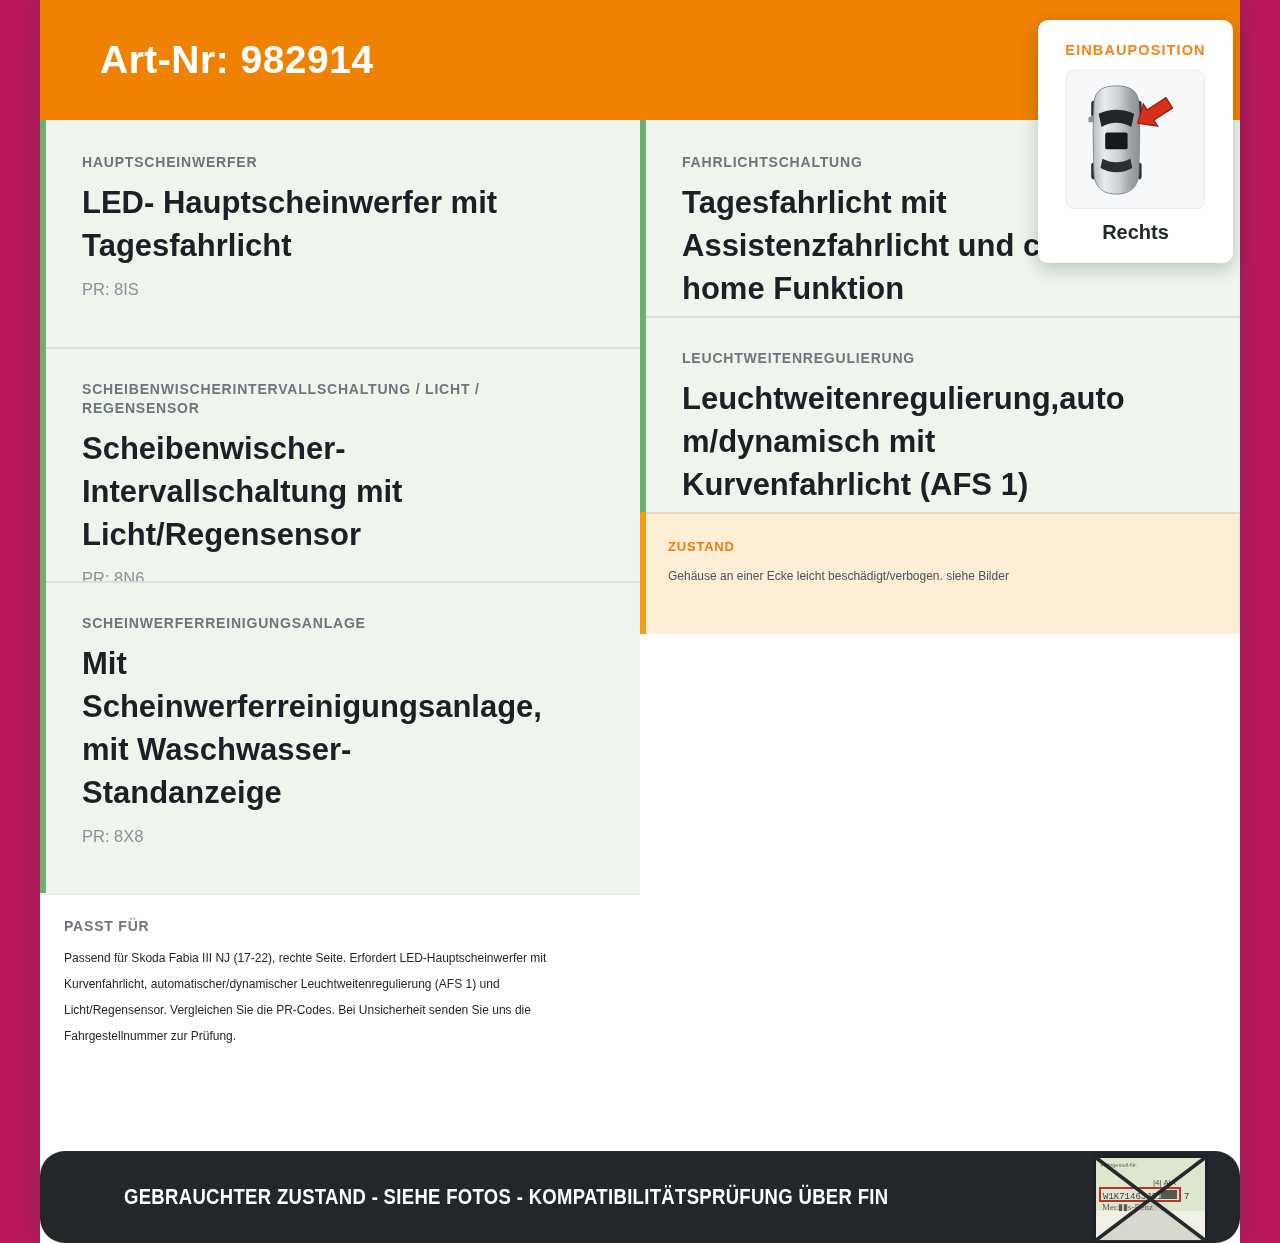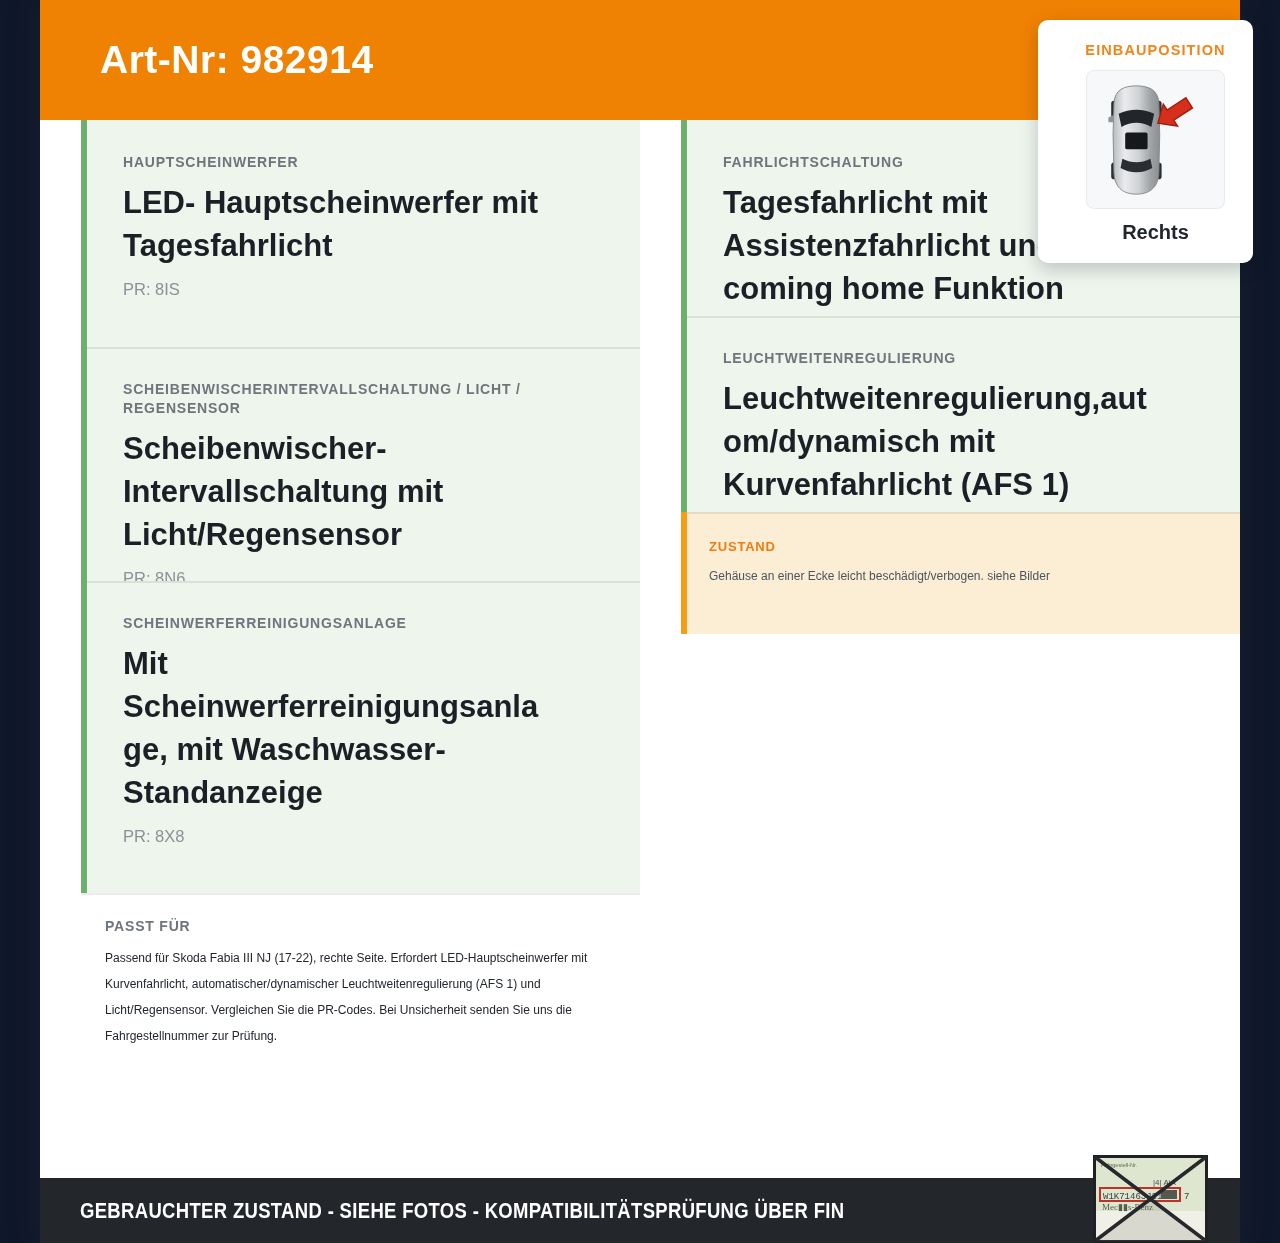--- a/index.html
+++ b/index.html
@@ -1,52 +1,52 @@
 <!DOCTYPE html>
 <html><head>
 <meta charset="utf-8">
 <style>
   html,body{margin:0;padding:0;background:#ffffff;font-family:"Liberation Sans",sans-serif;}
-  .frame{position:relative;width:1280px;height:1243px;overflow:hidden;background:#0f172a;}
+  .frame{position:relative;width:1280px;height:1243px;overflow:hidden;background:#be185d;}
   .container{position:absolute;left:40px;top:0;width:1200px;height:1243px;background:#ffffff;
              box-shadow:0 0 30px rgba(45,52,60,.32);}
   
   .topbar{position:absolute;left:0;top:0;width:1200px;height:120px;background:#EF8203;
           display:flex;align-items:center;}
   .topbar h1{margin:0 0 0 60px;font-size:39px;font-weight:700;color:#ffffff;letter-spacing:.5px;}
   
   .col{position:absolute;top:120px;width:600px;}
   .col-left{left:0;}
   .col-right{left:600px;}
-  .card{box-sizing:border-box;overflow:hidden;margin-left:41px;}
+  .card{box-sizing:border-box;overflow:hidden;}
   .card.green{background:#EDF5EC;border-left:6px solid #6DB06D;padding:33px 90px 0 36px;}
   .col .card + .card{box-shadow:inset 0 2px 0 rgba(27,32,38,.09);}
   .h227{height:227px}.h282{height:234px}.h312{height:312px}
   .h264{height:196px}.h122{height:122px}.h217{height:217px}
   .label{font-size:14px;font-weight:700;color:#6E757D;letter-spacing:.8px;line-height:19px;}
   .title{margin:9px 0 13px;font-size:31px;line-height:43px;font-weight:700;color:#1B2026;
          overflow-wrap:break-word;word-break:break-word;}
   .pr{font-size:16.5px;color:#8A9199;}
   
   .card.plain{background:#ffffff;padding:24px 52px 0 24px;}
   .body-text{margin-top:9px;font-size:12px;line-height:26px;font-weight:400;color:#22272E;}
   
   .card.zustand{background:#FCEDD5;border-left:6px solid #F59C18;padding:25px 48px 0 22px;}
   .card.zustand .label{color:#EE7D11;font-size:13px;}
   .card.zustand .body-text{margin-top:7px;color:#4C545D;}
   
   .einbau{position:absolute;left:998px;top:20px;width:195px;height:243px;background:#ffffff;
-          border-radius:10px;box-shadow:0 6px 18px rgba(20,24,30,.22);z-index:6;text-align:center;padding-left:20px;}
+          border-radius:10px;box-shadow:0 6px 18px rgba(20,24,30,.22);z-index:6;text-align:center;}
   .einbau .elabel{margin-top:22px;font-size:14.5px;font-weight:700;letter-spacing:1.1px;color:#F28519;}
   .einbau .imgbox{width:137px;height:137px;margin:12px auto 0;background:#F7F8FA;
                   border:1px solid #E7EAEF;border-radius:8px;display:flex;align-items:center;justify-content:center;}
   .einbau .pos{margin-top:12px;font-size:20px;font-weight:600;color:#22272E;}
   
-  .footer{position:absolute;left:0;bottom:0;width:1200px;height:65px;background:#23262A;
-          display:flex;align-items:center;padding-left:40px;box-sizing:border-box;z-index:4;}
+  .footer{position:absolute;left:0;bottom:0;width:1200px;height:92px;background:#23262A;
+          display:flex;align-items:center;padding-left:84px;box-sizing:border-box;z-index:4;border-radius:25px;}
   .footer-text{color:#ffffff;font-size:22px;font-weight:700;letter-spacing:.4px;white-space:nowrap;
                transform:scaleX(.84);transform-origin:left center;}
   
   .stamp{position:absolute;left:1053px;top:1155px;width:115px;height:88px;z-index:7;}
 </style>
 </head>
 <body>
 
 <div class="frame">
   <div class="container">

